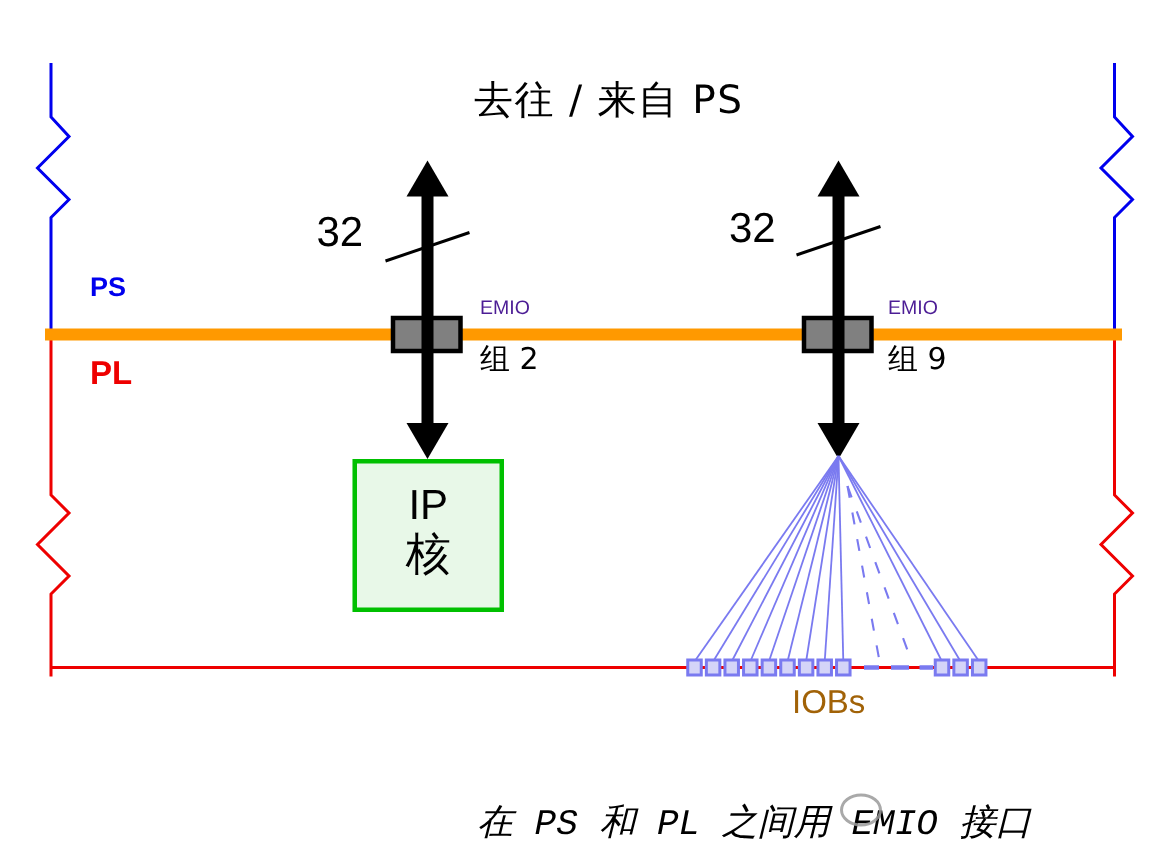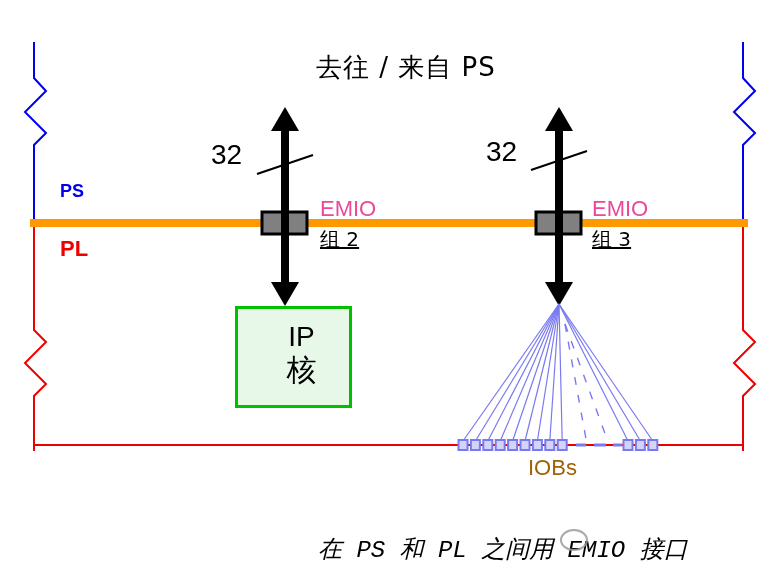--- a/index.html
+++ b/index.html
@@ -5,27 +5,27 @@
     html, body { margin: 0; padding: 0; background: #ffffff; }
     body { width: 781px; height: 575px; position: relative; overflow: hidden; font-family: "Liberation Sans", "DejaVu Sans", sans-serif; }
     #diagram { position: absolute; left: 0; top: 0; }
     .txt { position: absolute; white-space: nowrap; line-height: 1; }
     .title { left: 316px; top: 54px; font-size: 26px; color: #000; letter-spacing: 1px; font-family: "DejaVu Sans", sans-serif; }
     .region-ps { left: 60px; top: 182px; font-size: 18px; font-weight: bold; color: #0000ee; }
     .region-pl { left: 60px; top: 238px; font-size: 22px; font-weight: bold; color: #ee0000; }
     .width-label { font-size: 28px; color: #000000; }
     .w1 { left: 211px; top: 141px; }
     .w2 { left: 486px; top: 138px; }
-    .emio { font-size: 22px; color: #ec4899; }
+    .emio { font-size: 13px; color: #4c1d95; }
     .e1 { left: 320px; top: 198px; }
     .e2 { left: 592px; top: 198px; }
-    .grp { font-size: 20px; color: #000; font-family: "DejaVu Sans", sans-serif; text-decoration: underline; }
+    .grp { font-size: 20px; color: #000; font-family: "DejaVu Sans", sans-serif; }
     .g1 { left: 320px; top: 229px; }
     .g2 { left: 592px; top: 229px; }
-    .ip-box { position: absolute; left: 235px; top: 306px; width: 95px; height: 96px; border: 3px solid #00c000; background: #e8f8e8; box-sizing: content-box; text-align: center; padding-left: 16px; }
+    .ip-box { position: absolute; left: 235px; top: 306px; width: 95px; height: 96px; border: 3px solid #00c000; background: #e8f8e8; box-sizing: content-box; text-align: center; }
     .ip-line1 { display: block; margin-top: 14px; font-size: 28px; color: #000; line-height: 1; }
     .ip-line2 { display: block; margin-top: 4px; font-size: 30px; color: #000; line-height: 1; font-family: "DejaVu Sans", sans-serif; }
     .iobs { left: 528px; top: 457px; font-size: 22px; color: #a16207; }
     .caption { left: 318px; top: 539px; font-size: 24px; font-style: italic; color: #000; font-family: Liberation Mono, monospace; }
     .watermark { left: 560px; top: 529px; font-size: 19px; color: #8a8a8a; opacity: 0.85; font-family: "DejaVu Sans", sans-serif; }
     .wm-icon { display: inline-block; width: 24px; height: 18px; border: 2px solid #9a9a9a; border-radius: 50%; margin-right: 6px; vertical-align: middle; }
   </style>
 </head>
 <body>
 
@@ -97,21 +97,21 @@
 <div class="txt title">去往 / 来自 PS</div>
 <div class="txt region-ps">PS</div>
 <div class="txt region-pl">PL</div>
 
 <div class="txt width-label w1">32</div>
 <div class="txt width-label w2">32</div>
 
 <div class="txt emio e1">EMIO</div>
 <div class="txt grp g1">组 2</div>
 <div class="txt emio e2">EMIO</div>
-<div class="txt grp g2">组 3</div>
+<div class="txt grp g2">组 9</div>
 
 <div class="ip-box">
   <span class="ip-line1">IP</span>
   <span class="ip-line2">核</span>
 </div>
 
 <div class="txt iobs">IOBs</div>
 
 <div class="txt caption">在 PS 和 PL 之间用 EMIO 接口</div>
 <div class="txt watermark"><span class="wm-icon"></span></div>

